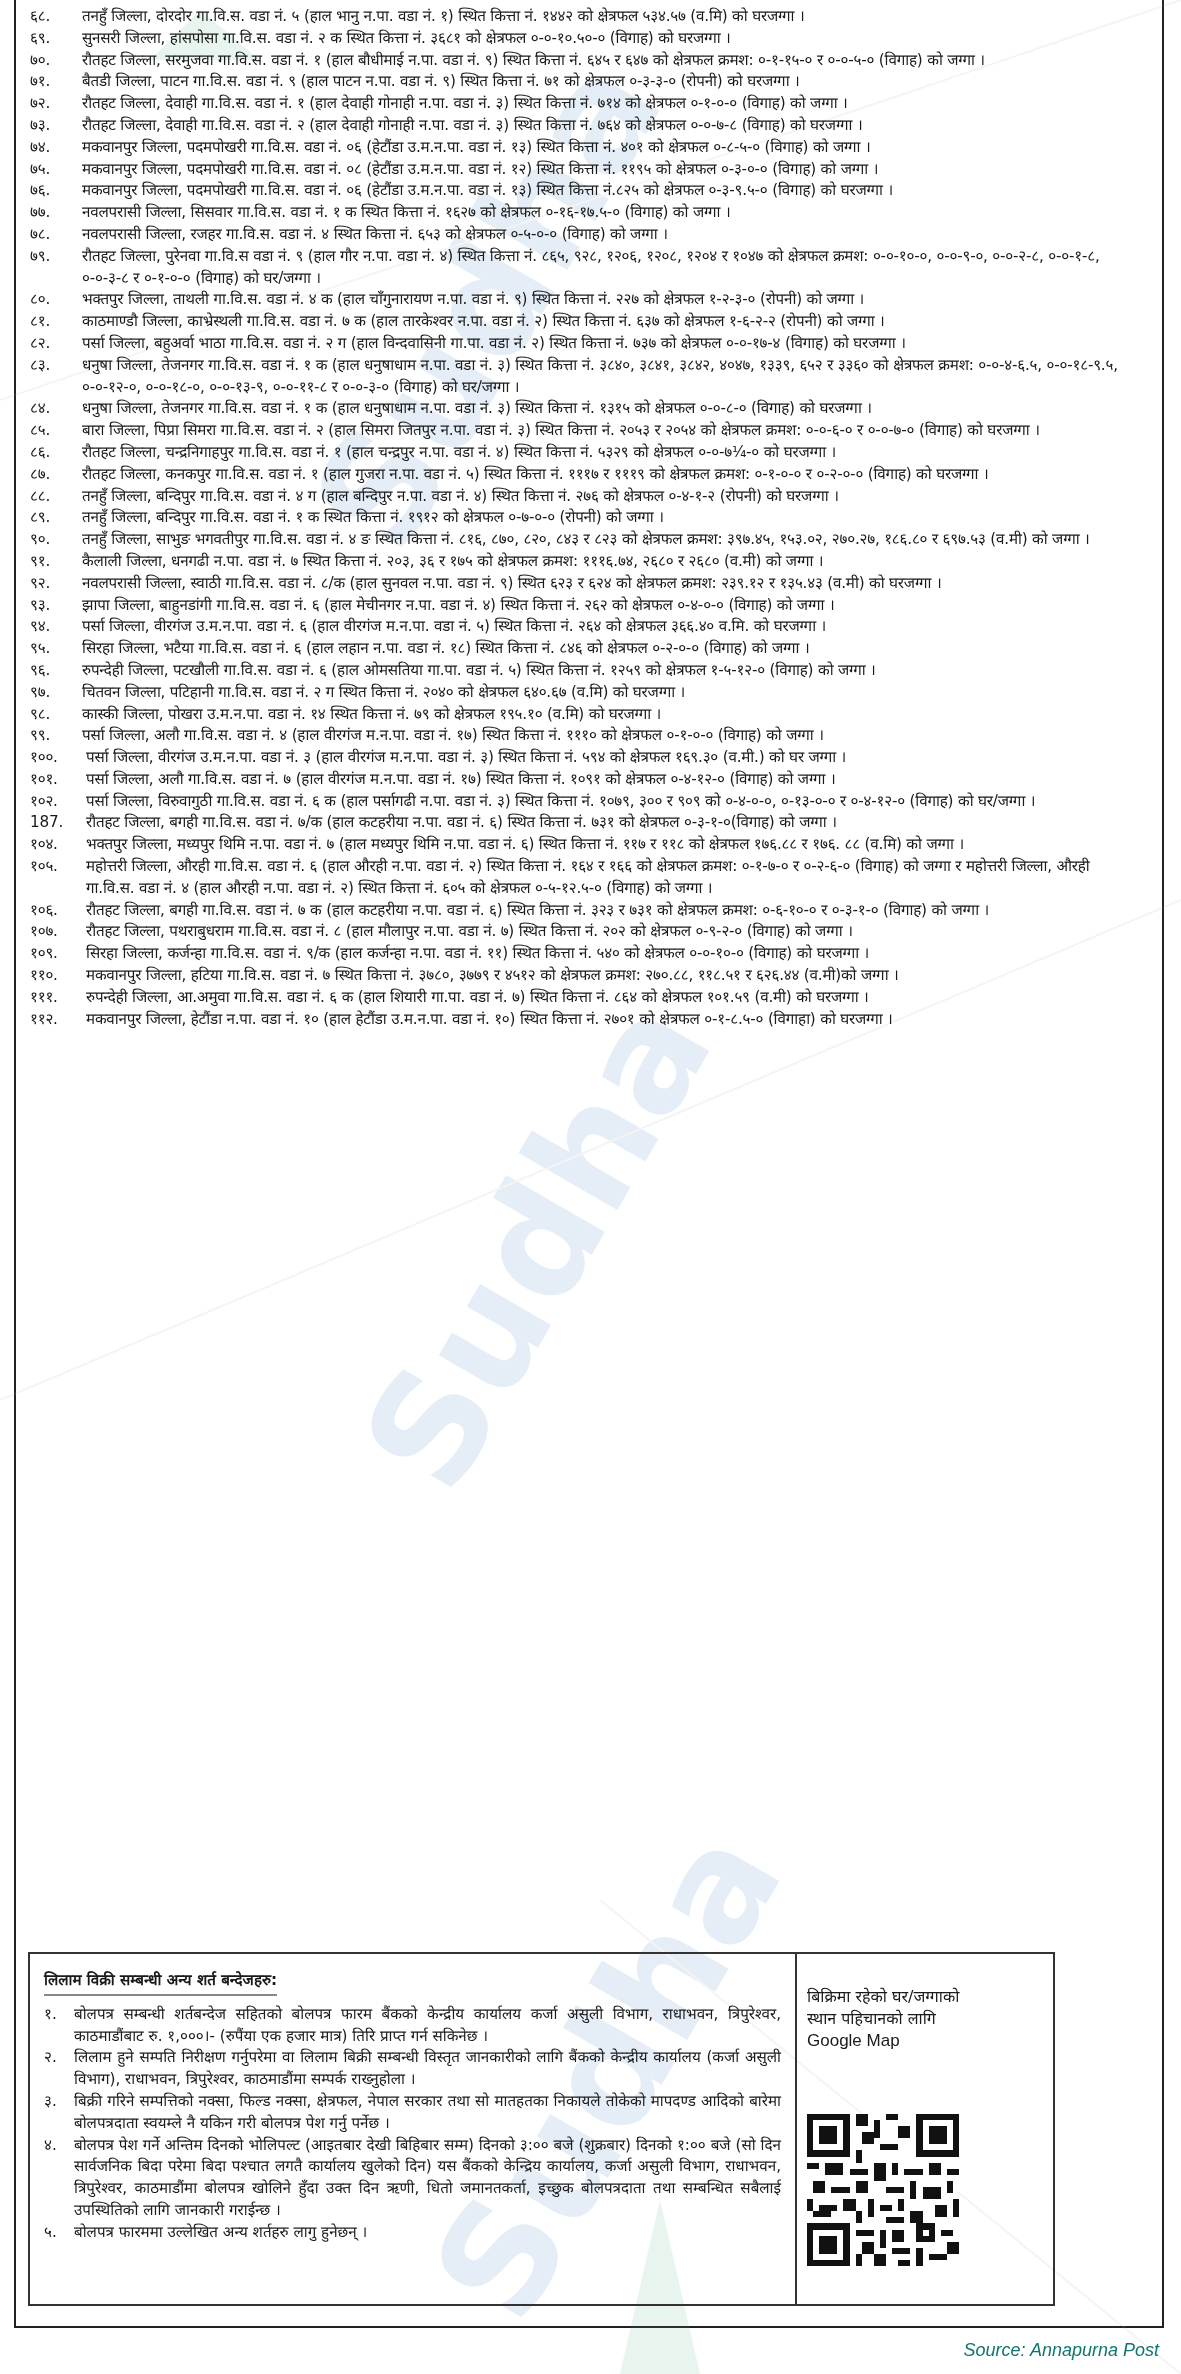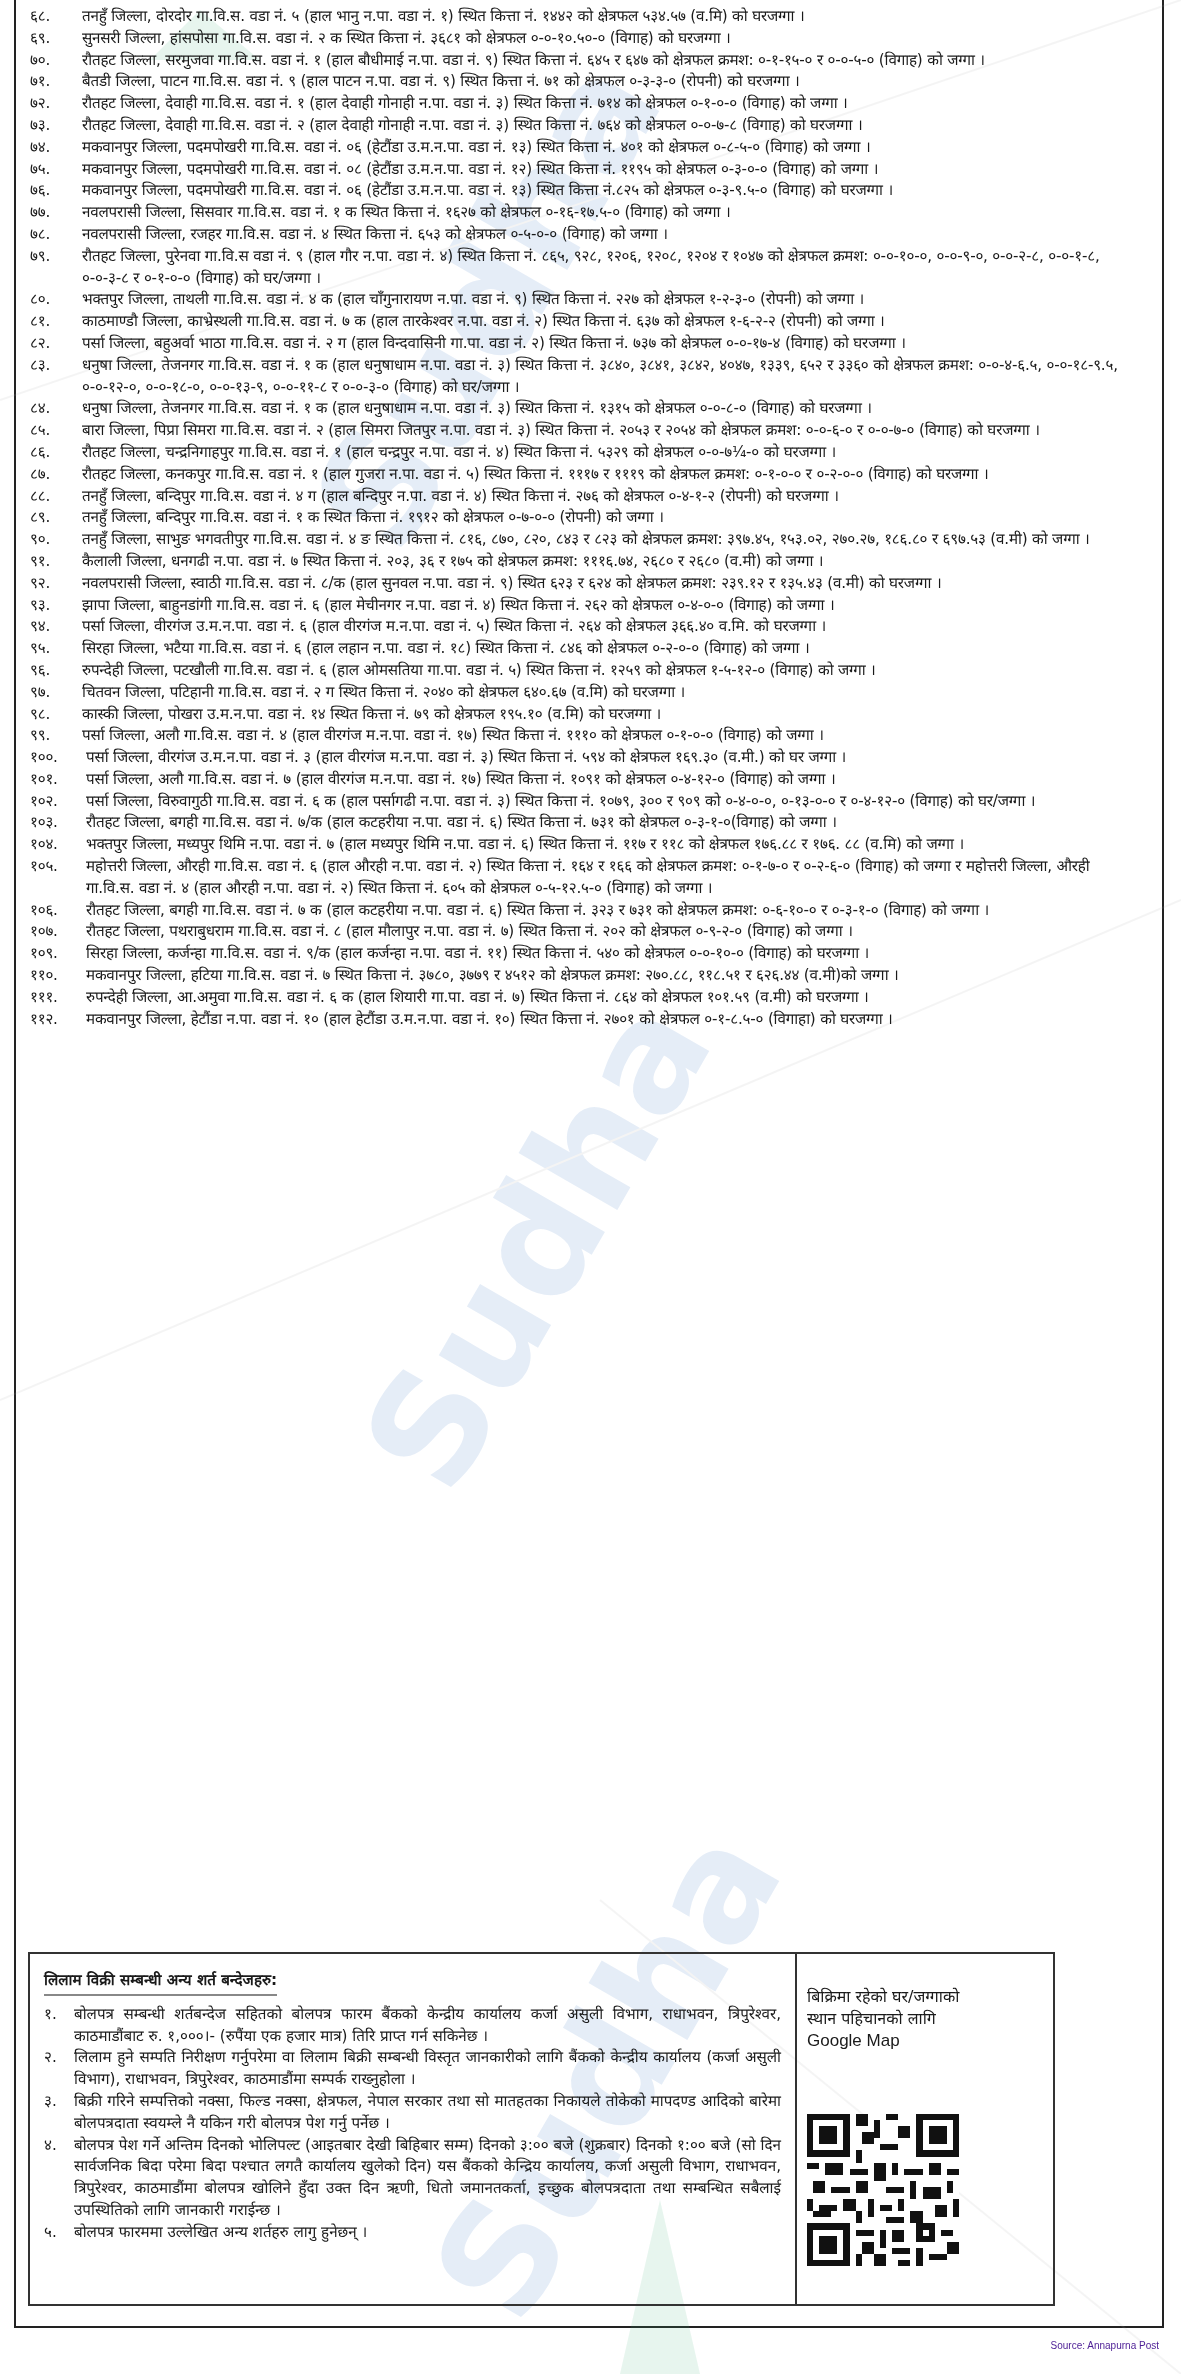--- a/index.html
+++ b/index.html
@@ -88,22 +88,23 @@
   .qr {
     margin: 62px auto 0 auto;
     width: 152px;
     height: 152px;
   }
   .source {
     position: absolute;
     right: 22px;
     top: 2340px;
     font-family: "Liberation Sans", sans-serif;
-    font-size: 10px;
-    color: #4c1d95;
+    font-style: italic;
+    font-size: 18px;
+    color: #0f766e;
   }
 </style>
 </head>
 <body>
 
 <div class="frame"></div>
 
 <svg class="watermark" style="left:0;top:0" width="1181" height="2374" viewBox="0 0 1181 2374">
   <polygon points="150,60 200,10 260,60" fill="#3fb37a"></polygon>
   <polygon points="620,2374 660,2200 700,2374" fill="#3fb37a"></polygon>
@@ -250,21 +251,21 @@
     </li>
     <li class="item wide">
       <span class="num">१०१.</span>
       <span class="text">पर्सा जिल्ला, अलौ गा.वि.स. वडा नं. ७ (हाल वीरगंज म.न.पा. वडा नं. १७) स्थित कित्ता नं. १०९१ को क्षेत्रफल ०-४-१२-० (विगाह) को जग्गा ।</span>
     </li>
     <li class="item wide">
       <span class="num">१०२.</span>
       <span class="text">पर्सा जिल्ला, विरुवागुठी गा.वि.स. वडा नं. ६ क (हाल पर्सागढी न.पा. वडा नं. ३) स्थित कित्ता नं. १०७९, ३०० र ९०९ को ०-४-०-०, ०-१३-०-० र ०-४-१२-० (विगाह) को घर/जग्गा ।</span>
     </li>
     <li class="item wide">
-      <span class="num">१०३.</span>
+      <span class="num">187.</span>
       <span class="text">रौतहट जिल्ला, बगही गा.वि.स. वडा नं. ७/क (हाल कटहरीया न.पा. वडा नं. ६) स्थित कित्ता नं. ७३१ को क्षेत्रफल ०-३-१-०(विगाह) को जग्गा ।</span>
     </li>
     <li class="item wide">
       <span class="num">१०४.</span>
       <span class="text">भक्तपुर जिल्ला, मध्यपुर थिमि न.पा. वडा नं. ७ (हाल मध्यपुर थिमि न.पा. वडा नं. ६) स्थित कित्ता नं. ११७ र ११८ को क्षेत्रफल १७६.८८ र १७६. ८८ (व.मि) को जग्गा ।</span>
     </li>
     <li class="item wide">
       <span class="num">१०५.</span>
       <span class="text">महोत्तरी जिल्ला, औरही गा.वि.स. वडा नं. ६ (हाल औरही न.पा. वडा नं. २) स्थित कित्ता नं. १६४ र १६६ को क्षेत्रफल क्रमश: ०-१-७-० र ०-२-६-० (विगाह) को जग्गा र महोत्तरी जिल्ला, औरही गा.वि.स. वडा नं. ४ (हाल औरही न.पा. वडा नं. २) स्थित कित्ता नं. ६०५ को क्षेत्रफल ०-५-१२.५-० (विगाह) को जग्गा ।</span>
     </li>

